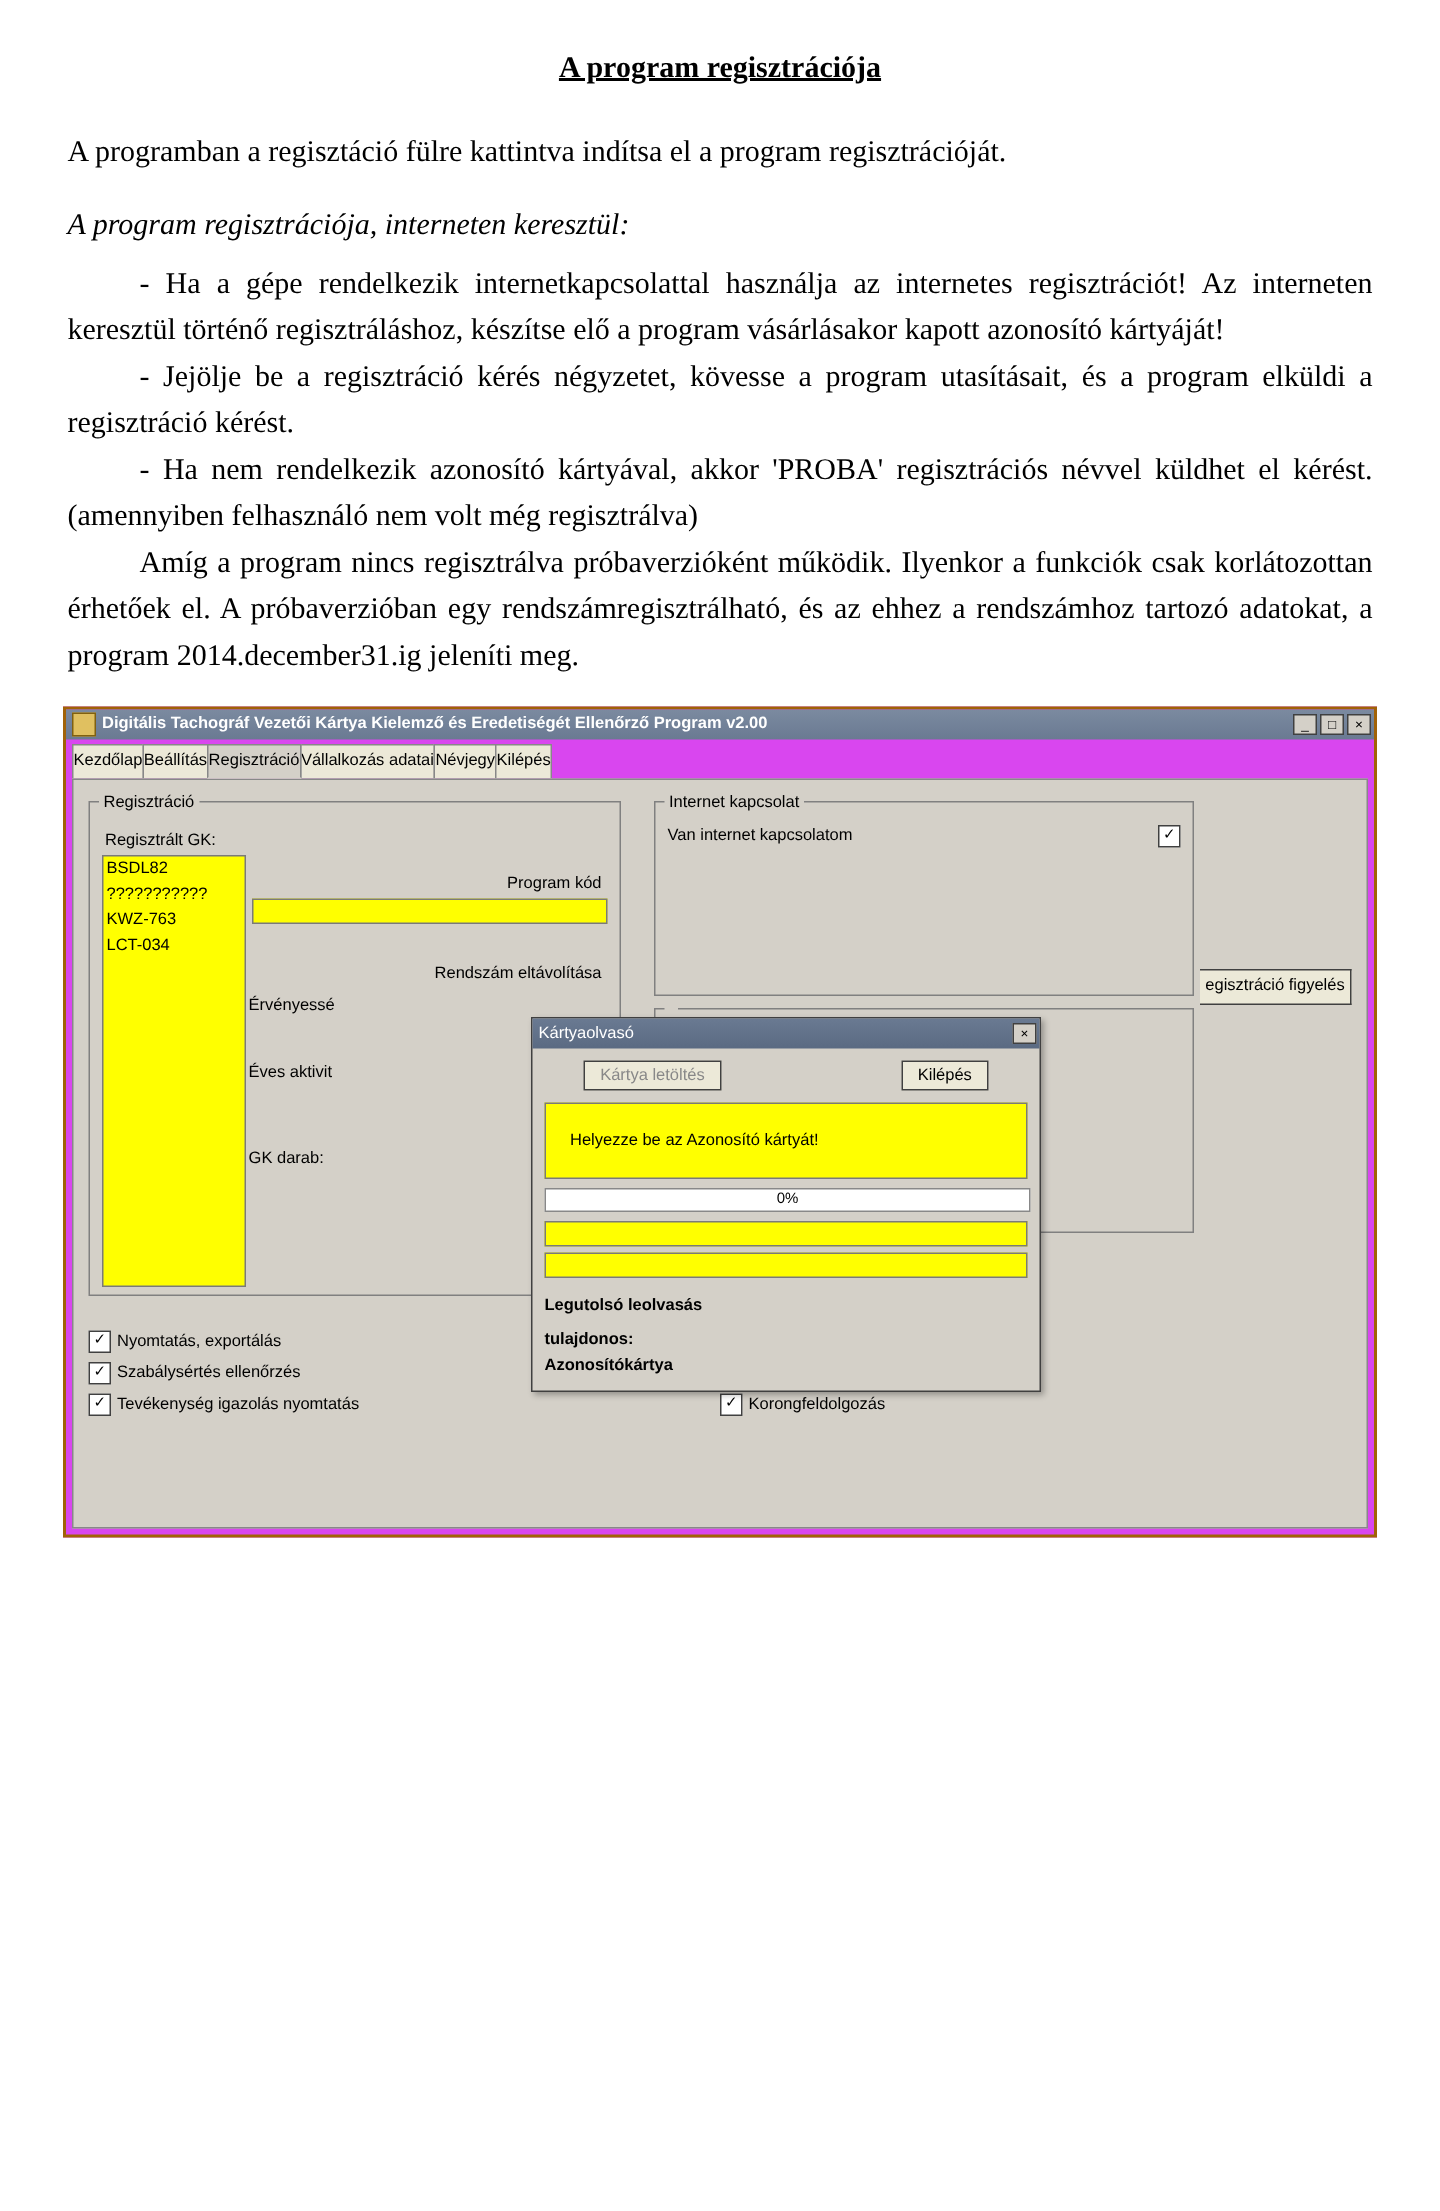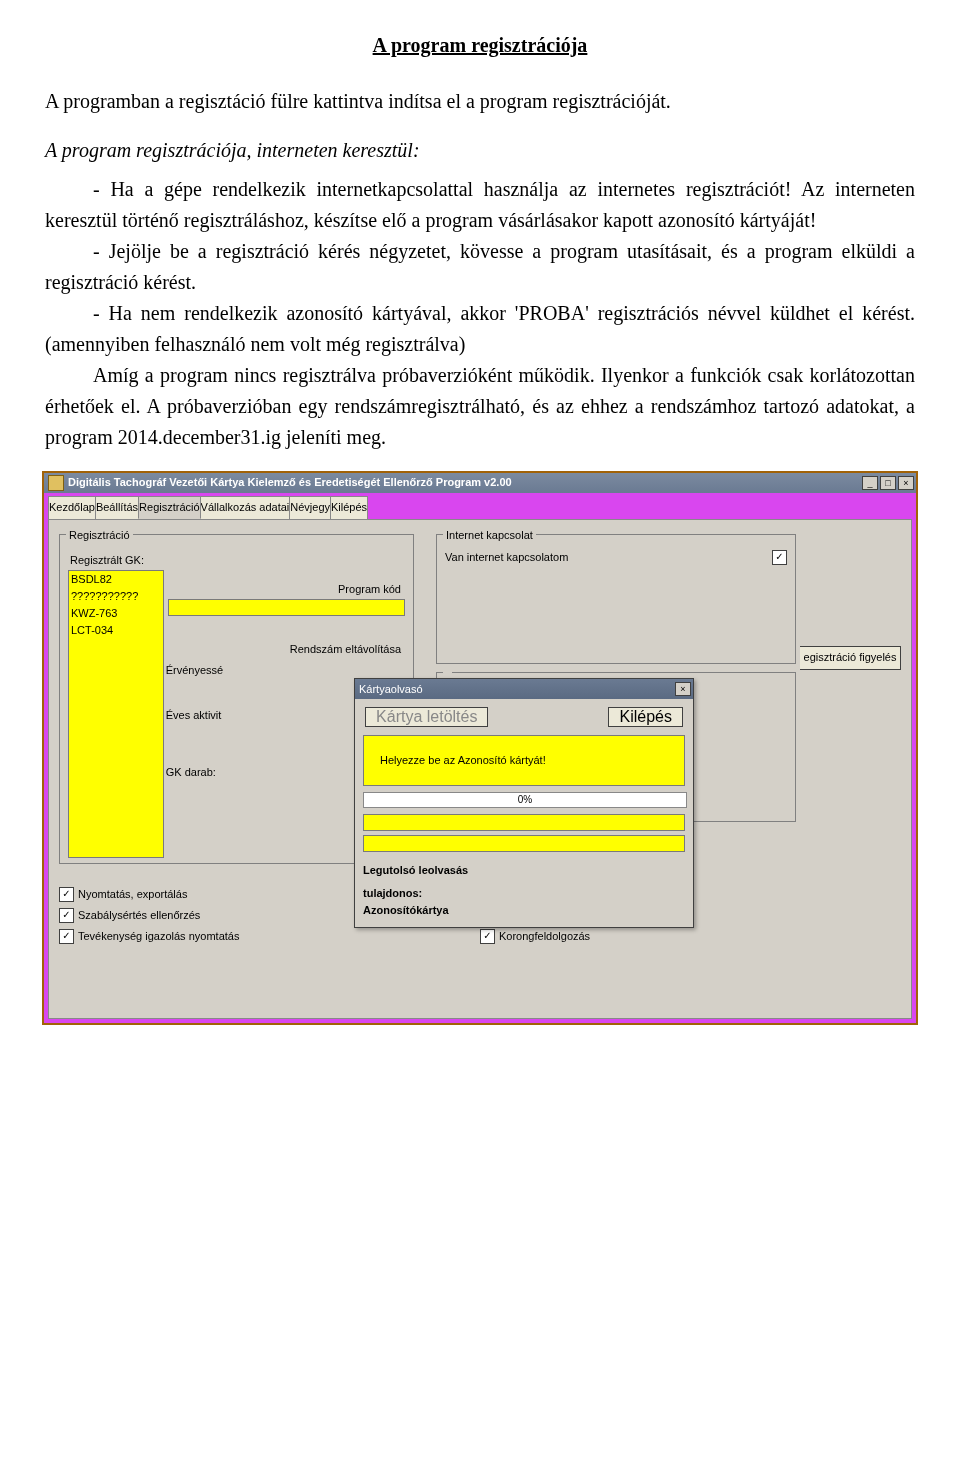--- a/index.html
+++ b/index.html
@@ -187,21 +187,21 @@
     width:14px; background:#d4d0c8; border-left:1px solid #888;
   }
   .textarea-yellow .scrollbar .arrow {
     width:12px;height:12px;border:1px solid #404040;background:#d4d0c8;
     margin:0 auto;
     font-size:8px;text-align:center;line-height:10px;
   }
 
   .win-button {
     border:1px solid #404040; background:#ece9d8;
-    height:20px; font-size:16px; padding:0 10px;
+    height:20px; font-size:11px; padding:0 10px;
     color:#888;
   }
   .win-button.active { color:#000; }
 
   
   .modal {
     position: absolute;
     left: 305px;
     top: 128px;
     width: 338px;

